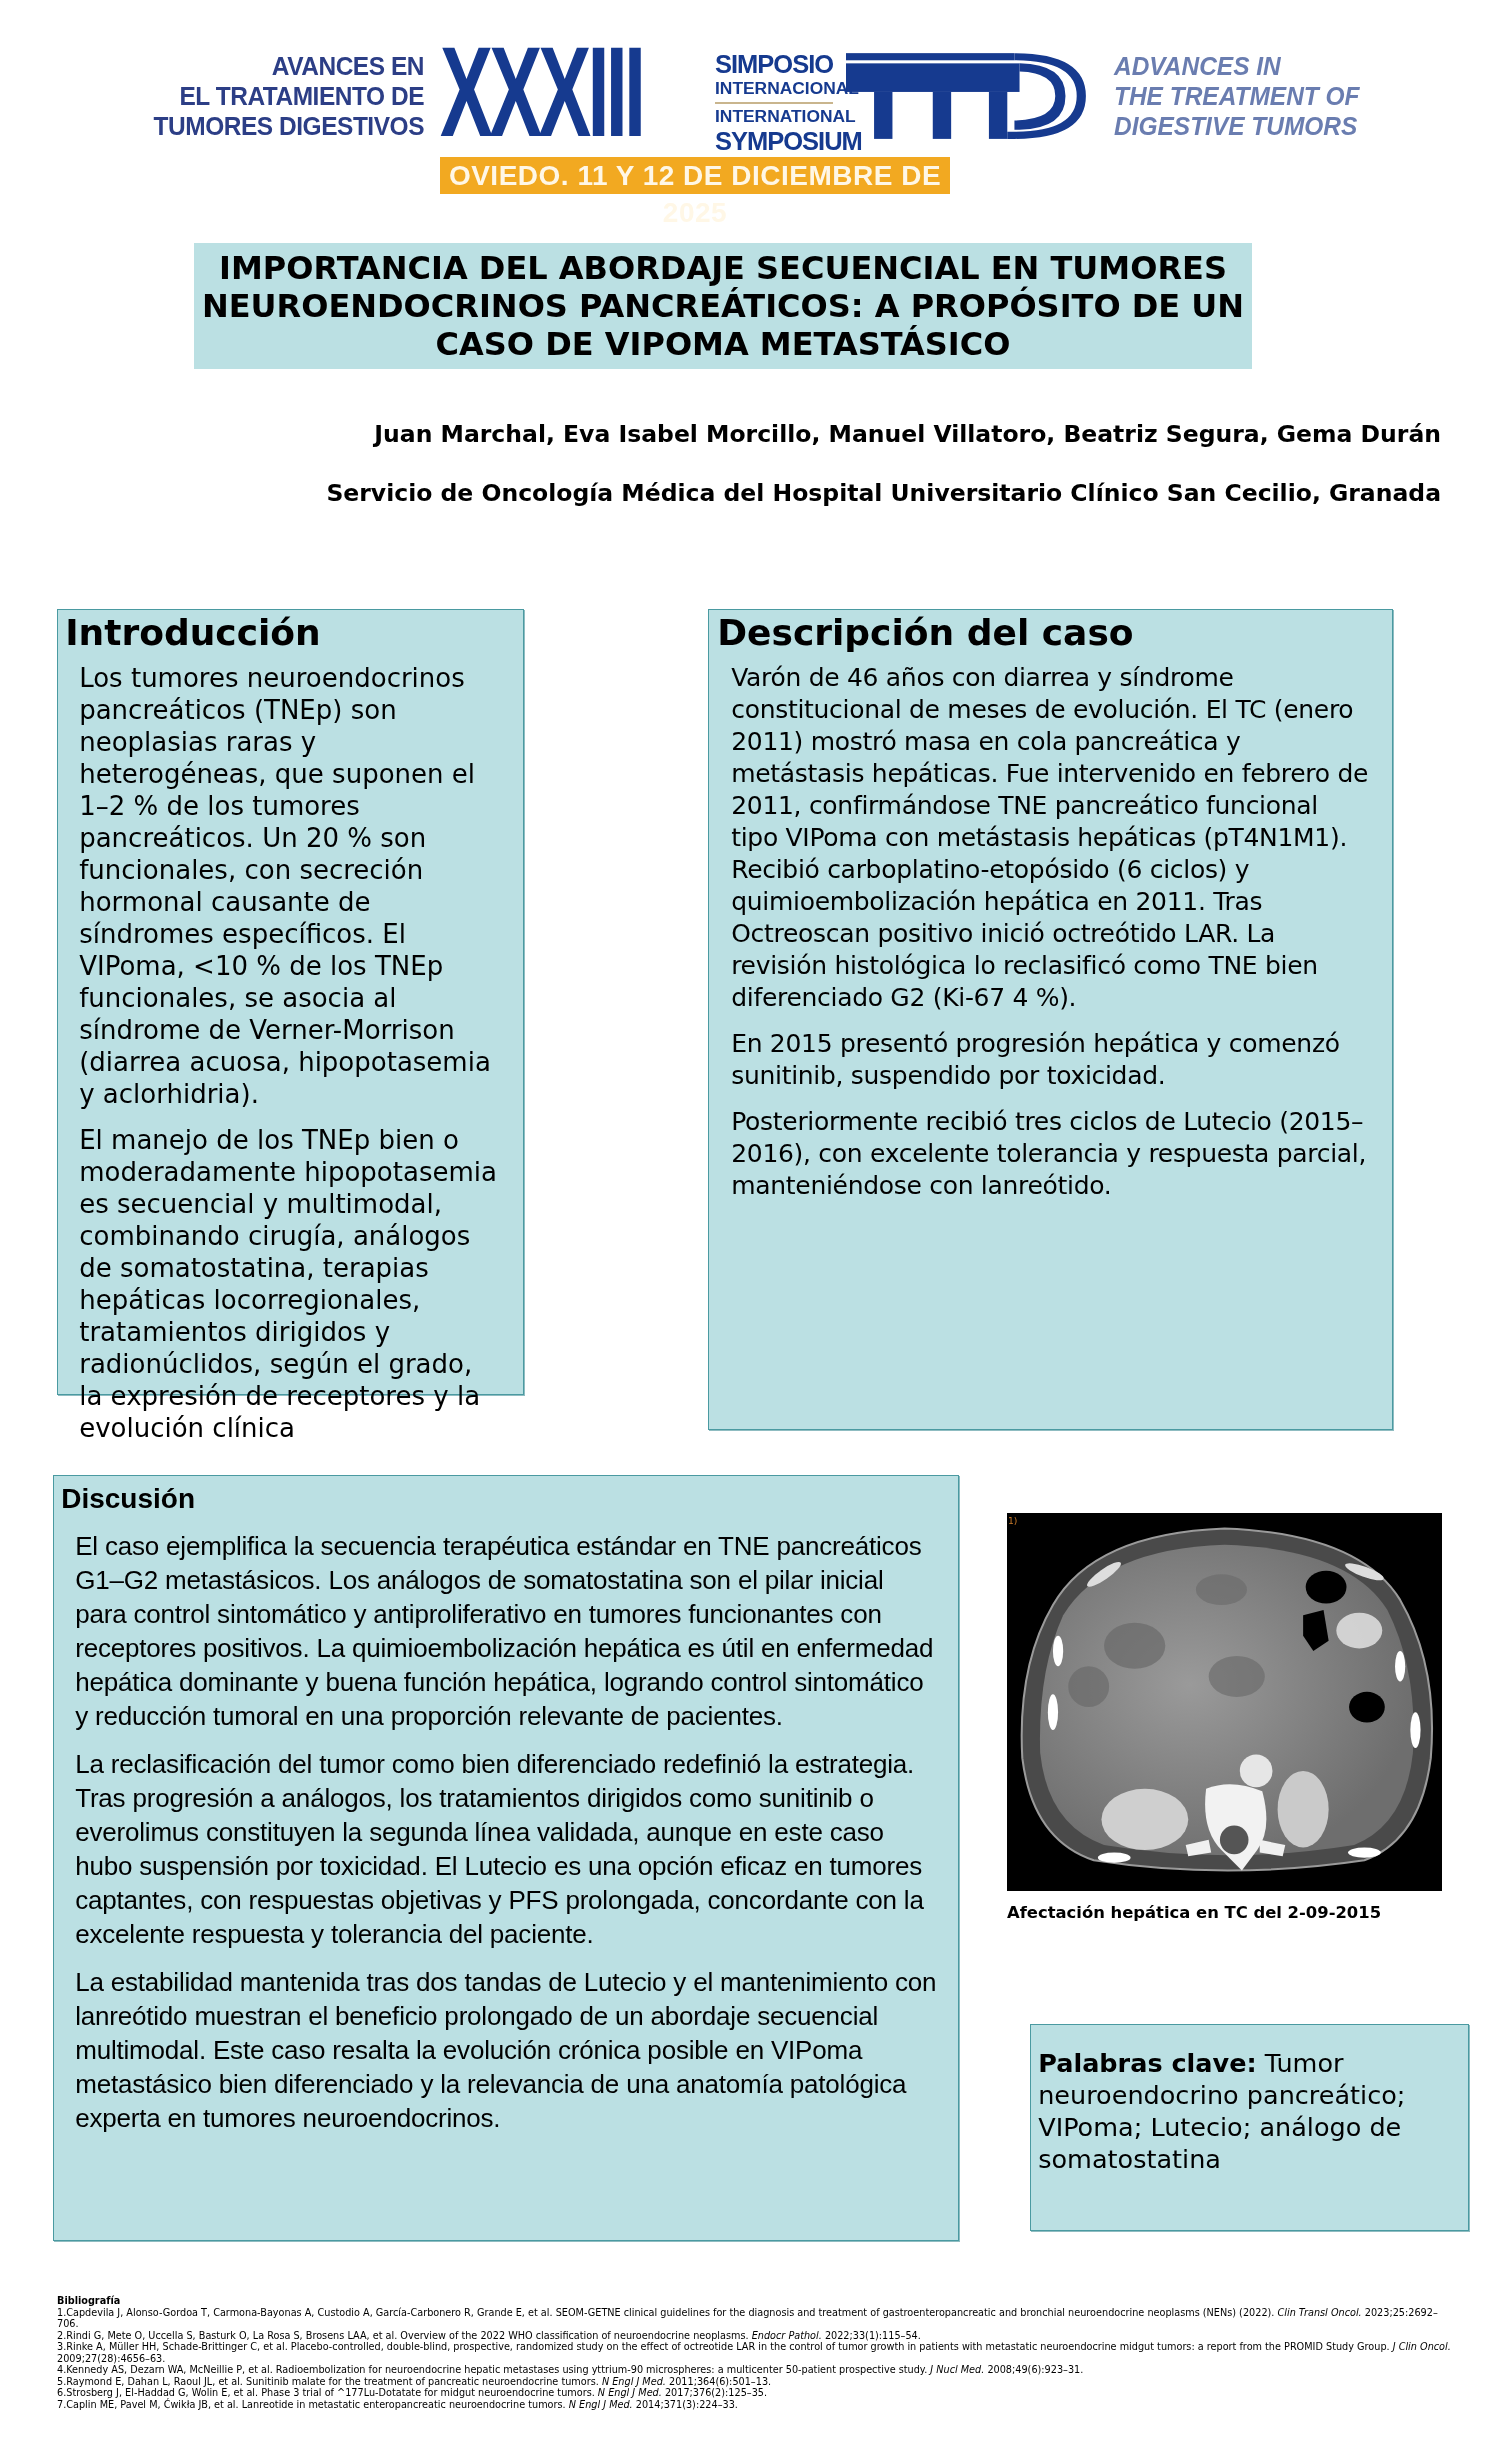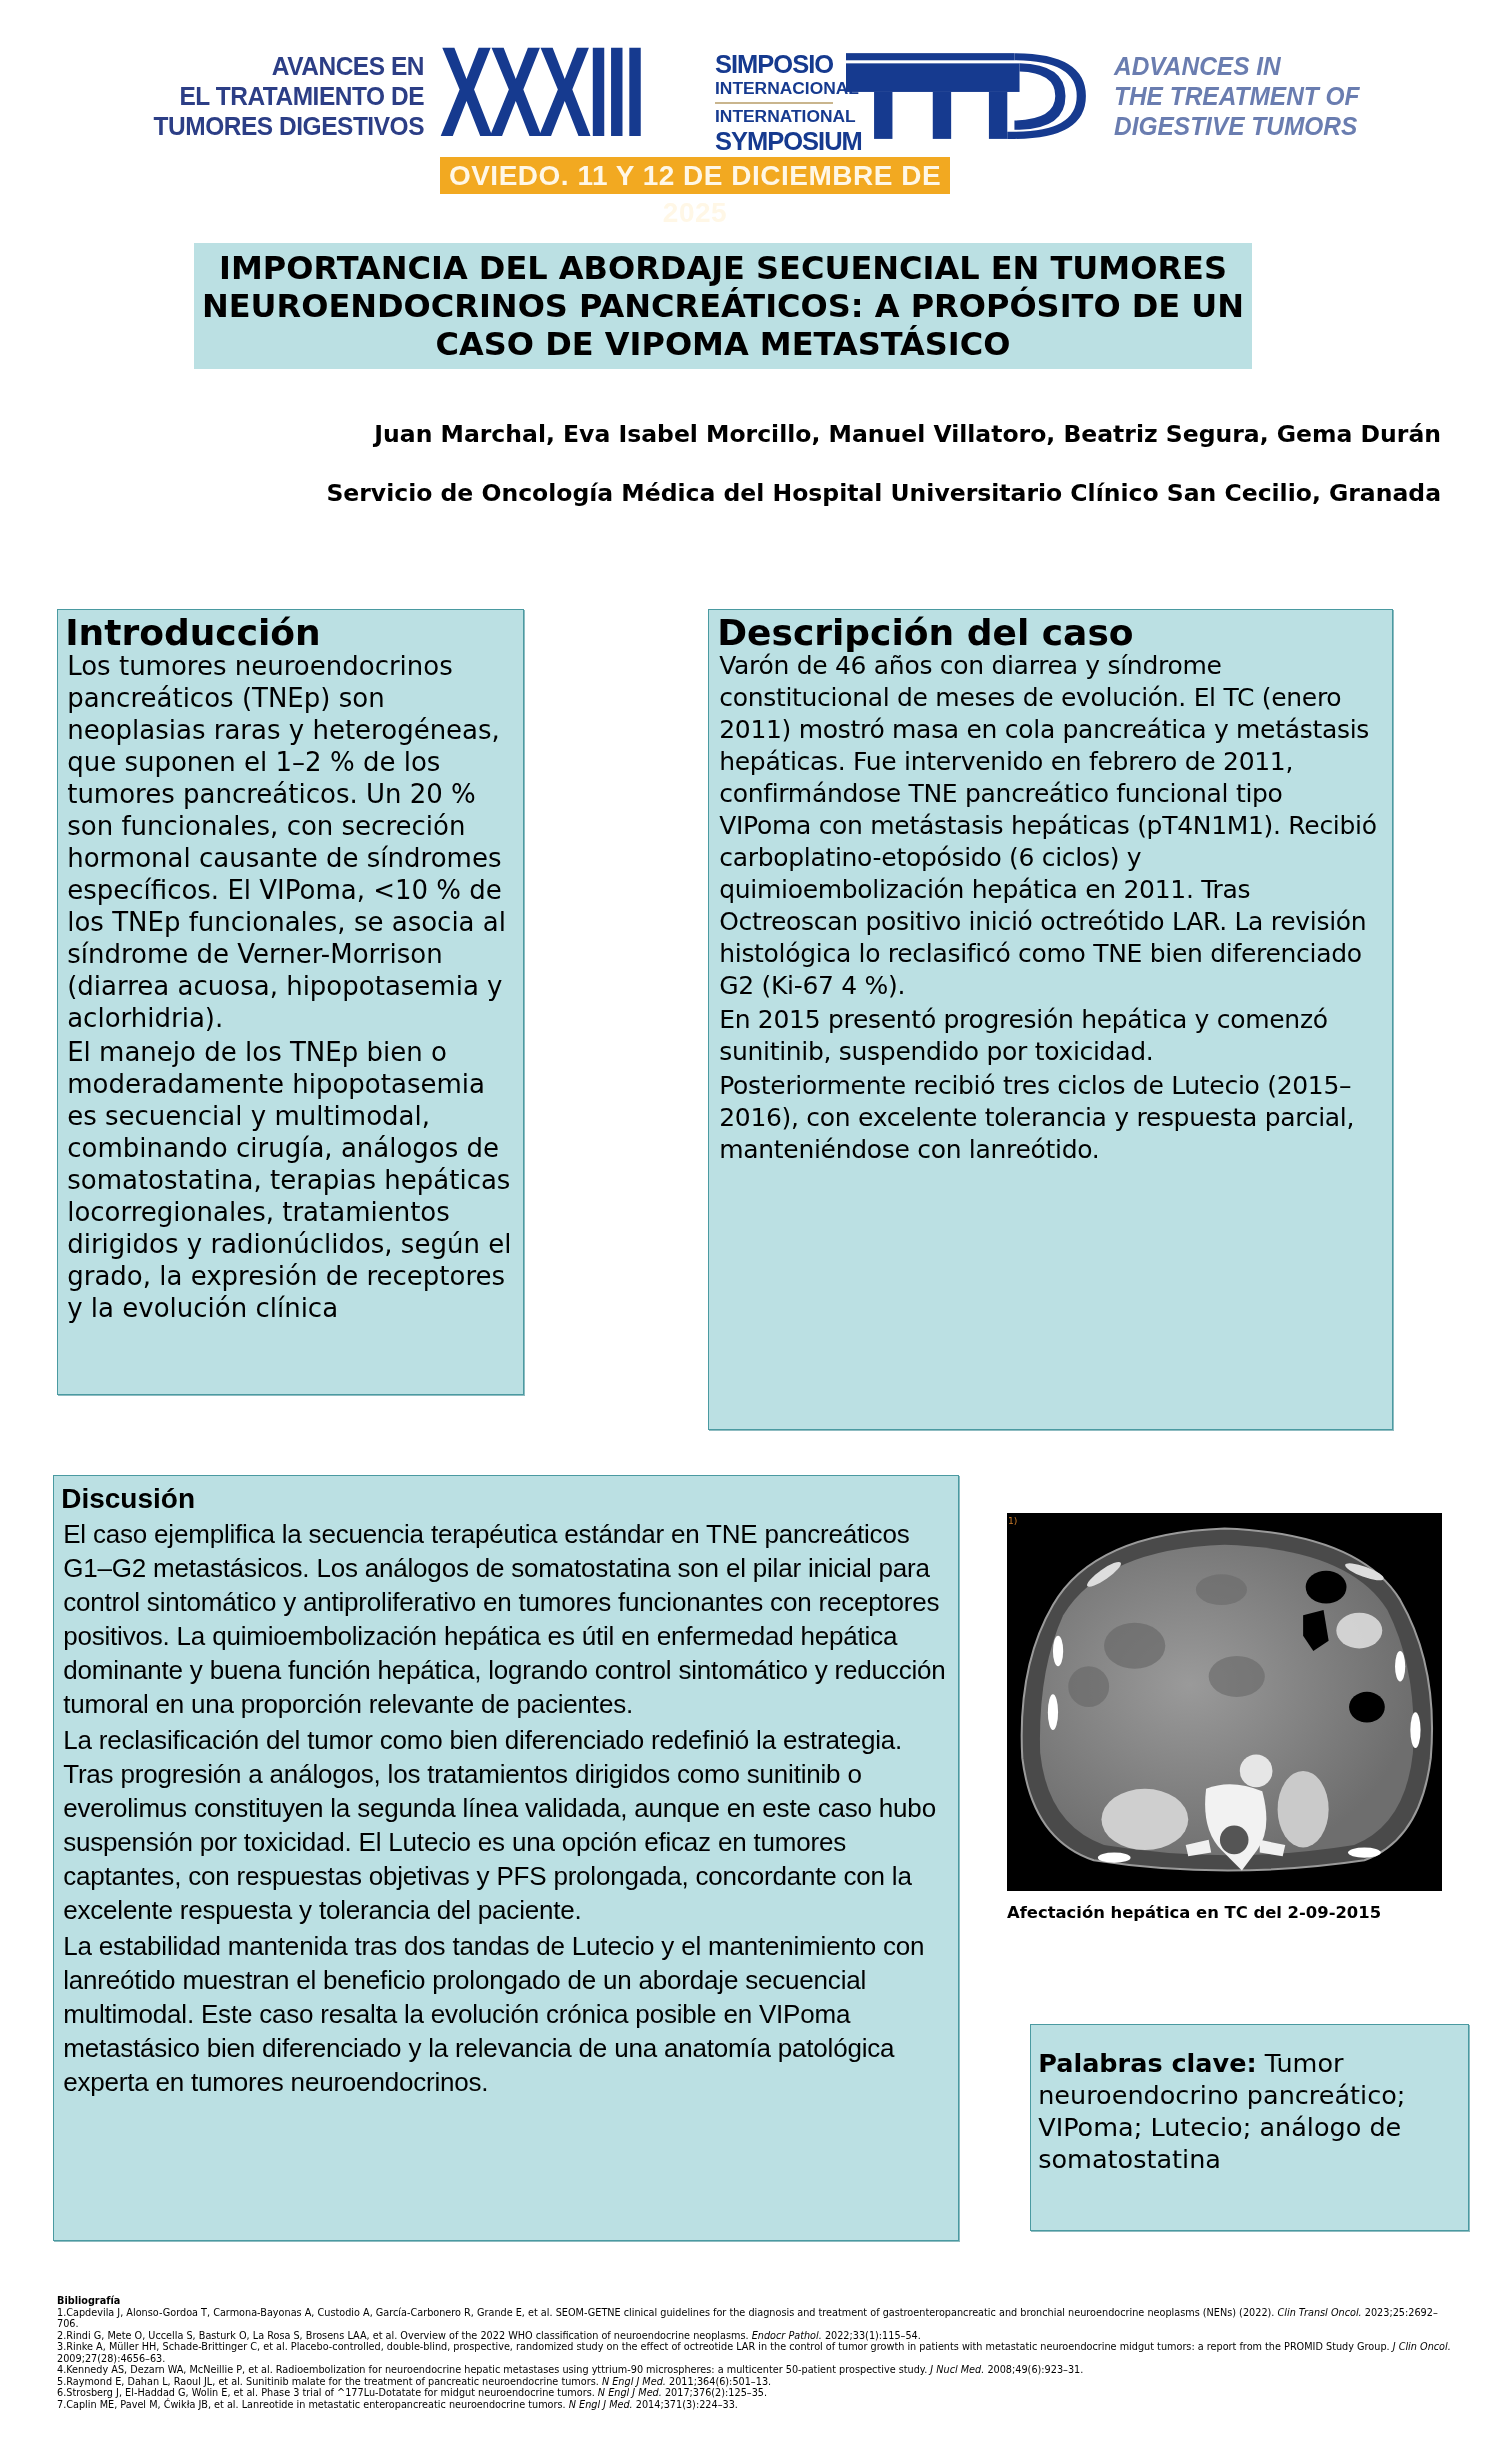--- a/index.html
+++ b/index.html
@@ -30,21 +30,21 @@
   .panel-disc { left: 53px; top: 1475px; width: 906px; height: 766px; padding: 7.2px 7.2px 0 7.2px; }
   .panel-kw { left: 1030px; top: 2024px; width: 439px; height: 207px; padding: 9.2px 7.2px 0 7.2px; }
 
   .sec-title { font-weight: bold; font-size: 36px; line-height: 31px; }
   .verdana-text { font-family: "DejaVu Sans", sans-serif; font-size: 26px; line-height: 32px; }
   .case-text { font-family: "DejaVu Sans", sans-serif; font-size: 25px; line-height: 32px; letter-spacing: -0.3px; }
   .disc-title { font-family: "Liberation Sans", sans-serif; font-weight: bold; font-size: 28px; line-height: 32px; }
   .disc-text { font-family: "Liberation Sans", sans-serif; font-size: 26px; line-height: 34px; letter-spacing: -0.2px; }
   .kw-text { font-family: "DejaVu Sans", sans-serif; font-size: 25.5px; line-height: 32px; margin-top: 13px; }
   .kw-text b { font-weight: bold; }
-  p.para { margin: 2px; }
+  p.para { margin: 14px; }
 
   
   .ct-frame { left: 1007px; top: 1513px; width: 435px; height: 378px; background: #000; overflow: hidden; }
   .ct-caption { left: 1007px; top: 1903px; width: 435px; font-weight: bold; font-size: 16.4px; line-height: 20.4px; font-family: "DejaVu Sans", sans-serif; }
 
   
   .biblio { left: 57px; top: 2295px; width: 1400px; font-family: "DejaVu Sans", sans-serif; font-size: 9.7px; line-height: 11.5px; }
   .biblio .bhead { font-weight: bold; }
   .biblio .ref i { font-style: italic; }
 </style>

